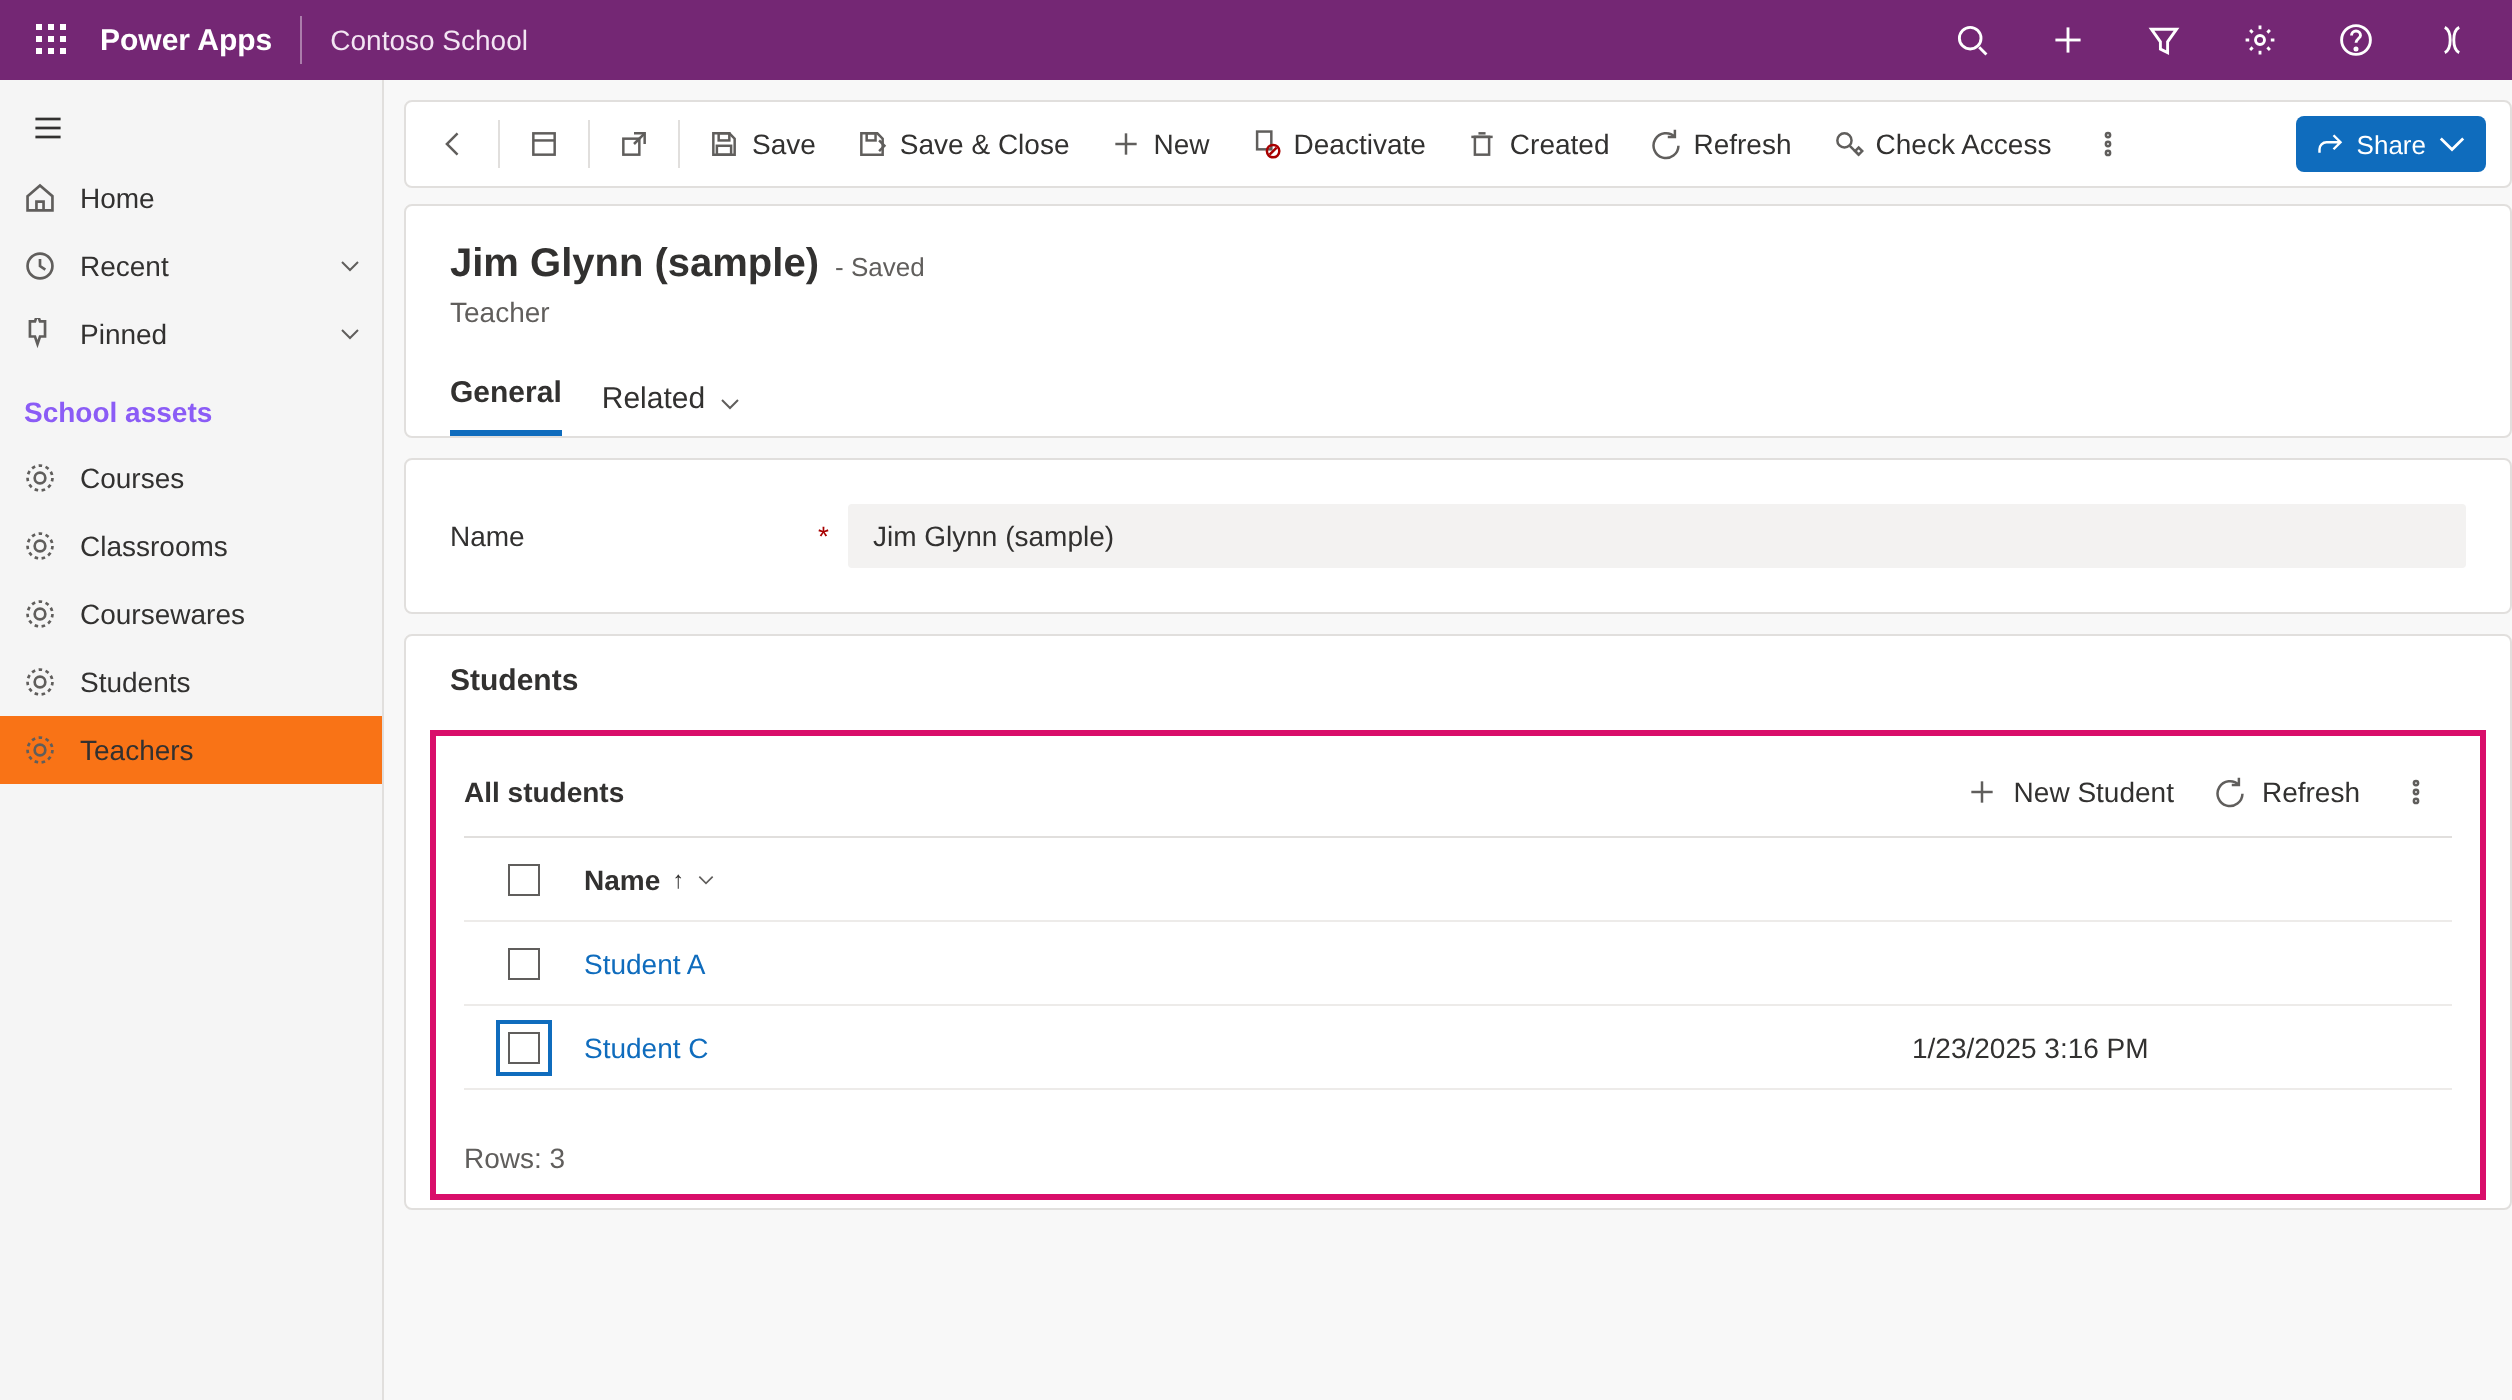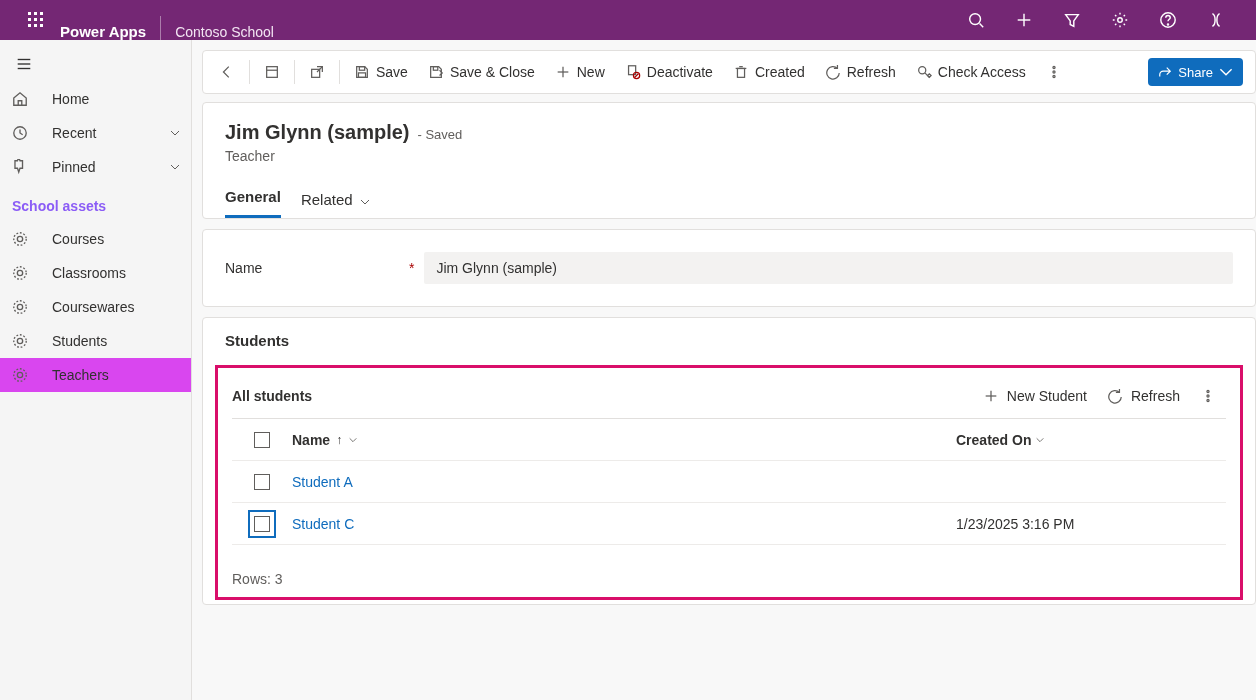--- a/index.html
+++ b/index.html
@@ -1,37 +1,37 @@
 <!DOCTYPE html>
 <html><head>
 <meta charset="utf-8">
 <style>
   * { box-sizing: border-box; margin: 0; padding: 0; }
   html, body { width: 1256px; height: 700px; font-family: "Segoe UI", Tahoma, Geneva, sans-serif; font-size: 14px; color: #323130; background: #fff; overflow: hidden; }
 
   
-  .topbar { height: 40px; background: #742774; display: flex; align-items: flex-end; color: #fff; padding: 0 16px; }
+  .topbar { height: 40px; background: #742774; display: flex; align-items: center; color: #fff; padding: 0 6px; }
   .waffle { width: 40px; height: 40px; display: flex; align-items: center; justify-content: center; cursor: pointer; }
   .waffle svg { width: 16px; height: 16px; }
   .brand { font-weight: 600; font-size: 15px; margin-left: 4px; }
   .divider-v { width: 1px; height: 24px; background: rgba(255,255,255,.4); margin: 0 14px; }
   .env { font-size: 14px; color: #f3e5f3; }
   .topbar .spacer { flex: 1; }
   .topbtn { width: 48px; height: 40px; display: flex; align-items: center; justify-content: center; cursor: pointer; }
   .topbtn svg { width: 18px; height: 18px; stroke: #fff; }
 
   
   .layout { display: flex; height: calc(700px - 40px); }
   .leftnav { width: 192px; background: #f5f5f5; border-right: 1px solid #e1dfdd; display: flex; flex-direction: column; padding-top: 6px; }
   .hamburger { width: 44px; height: 36px; display: flex; align-items: center; justify-content: center; margin-left: 2px; cursor: pointer; }
 
-  .nav-item { display: flex; align-items: center; height: 34px; padding: 0 10px 0 12px; cursor: pointer; gap: 24px; }
+  .nav-item { display: flex; align-items: center; height: 34px; padding: 0 10px 0 12px; cursor: pointer; gap: 12px; }
   .nav-item .chev { margin-left: auto; }
   .nav-item .lbl { font-size: 14px; color: #323130; }
-  .nav-item.active { background: #d946ef; }
+  .nav-item.active { background: #f97316; }
   .nav-icon { width: 16px; height: 16px; flex-shrink: 0; }
   .nav-icon svg { width: 16px; height: 16px; stroke: #605e5c; fill: none; stroke-width: 1.5; }
 
   .section-head { font-weight: 700; font-size: 14px; padding: 14px 12px 8px; color: #8b5cf6; }
 
   
   .main { flex: 1; background: #f8f8f8; padding: 10px 0 12px 10px; overflow: auto; }
 
   .toolbar { background: #fff; border: 1px solid #e1dfdd; border-radius: 4px; height: 44px; display: flex; align-items: center; padding: 0 6px; gap: 0; }
   .tb-btn { display: flex; align-items: center; gap: 6px; height: 36px; padding: 0 10px; cursor: pointer; border-radius: 2px; color: #323130; font-size: 14px; }
@@ -417,26 +417,20 @@
             <div class="col-check">
                 <div class="chk"></div>
               </div>
             <div class="col-name">
                 <span>Name</span>
                 <span class="sort-ind">↑</span>
                 <svg viewBox="0 0 12 12" width="10" height="10" stroke="#605e5c" fill="none">
                   <polyline points="2,4 6,8 10,4"></polyline>
                 </svg>
               </div>
-            <div class="col-created">
-                <span>Created On</span>
-                <svg viewBox="0 0 12 12" width="10" height="10" stroke="#605e5c" fill="none">
-                  <polyline points="2,4 6,8 10,4"></polyline>
-                </svg>
-              </div>
           </div>
           <div class="grid-row">
             <div class="col-check">
                 <div class="chk"></div>
               </div>
             <div class="col-name">
                 <a href="#">Student A</a>
               </div>
           </div>
           <div class="grid-row">

